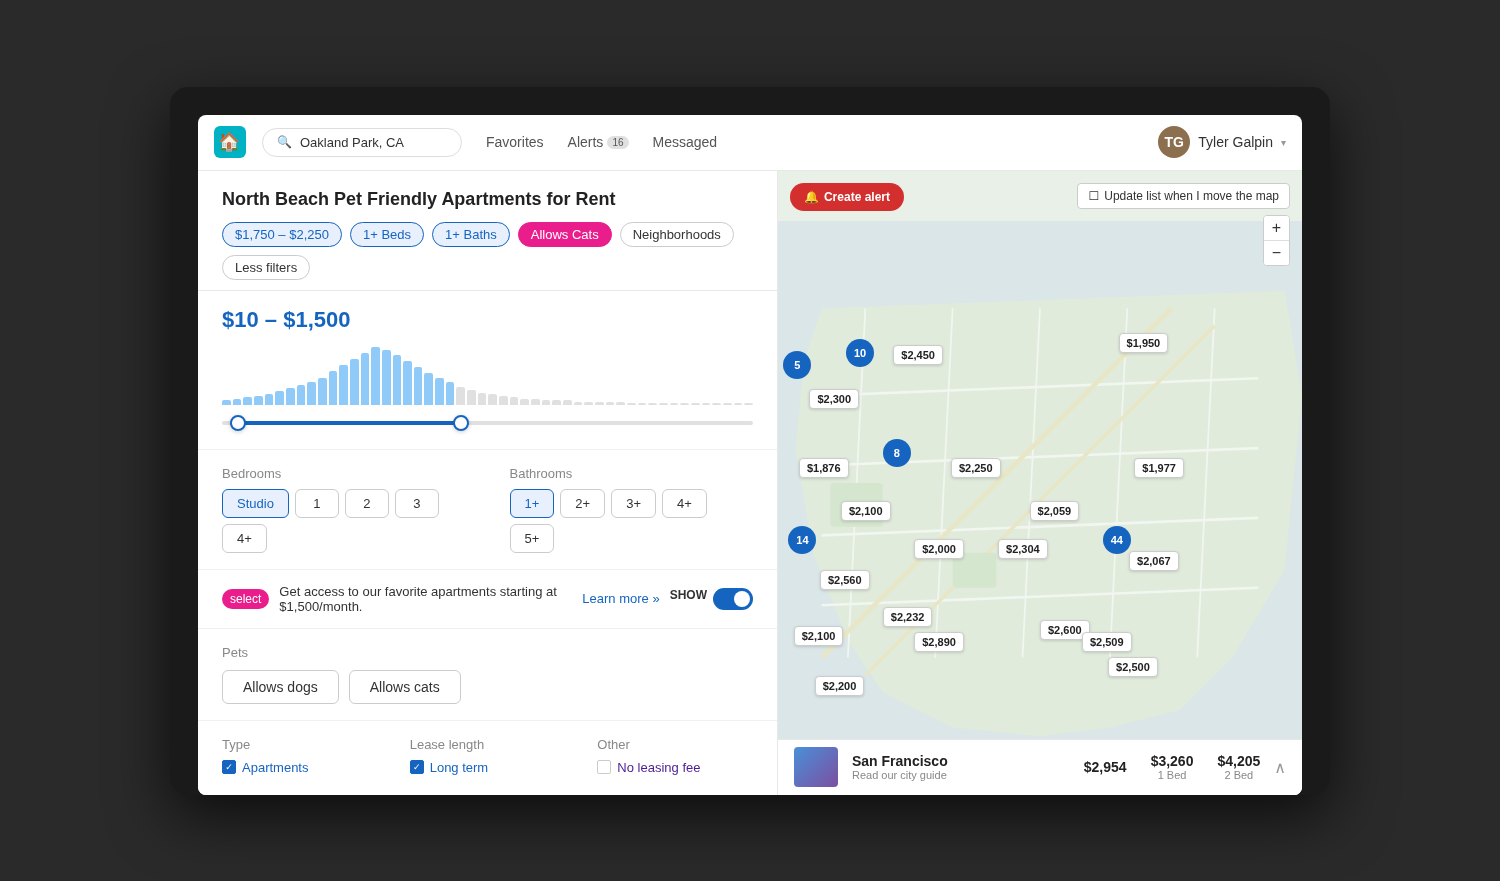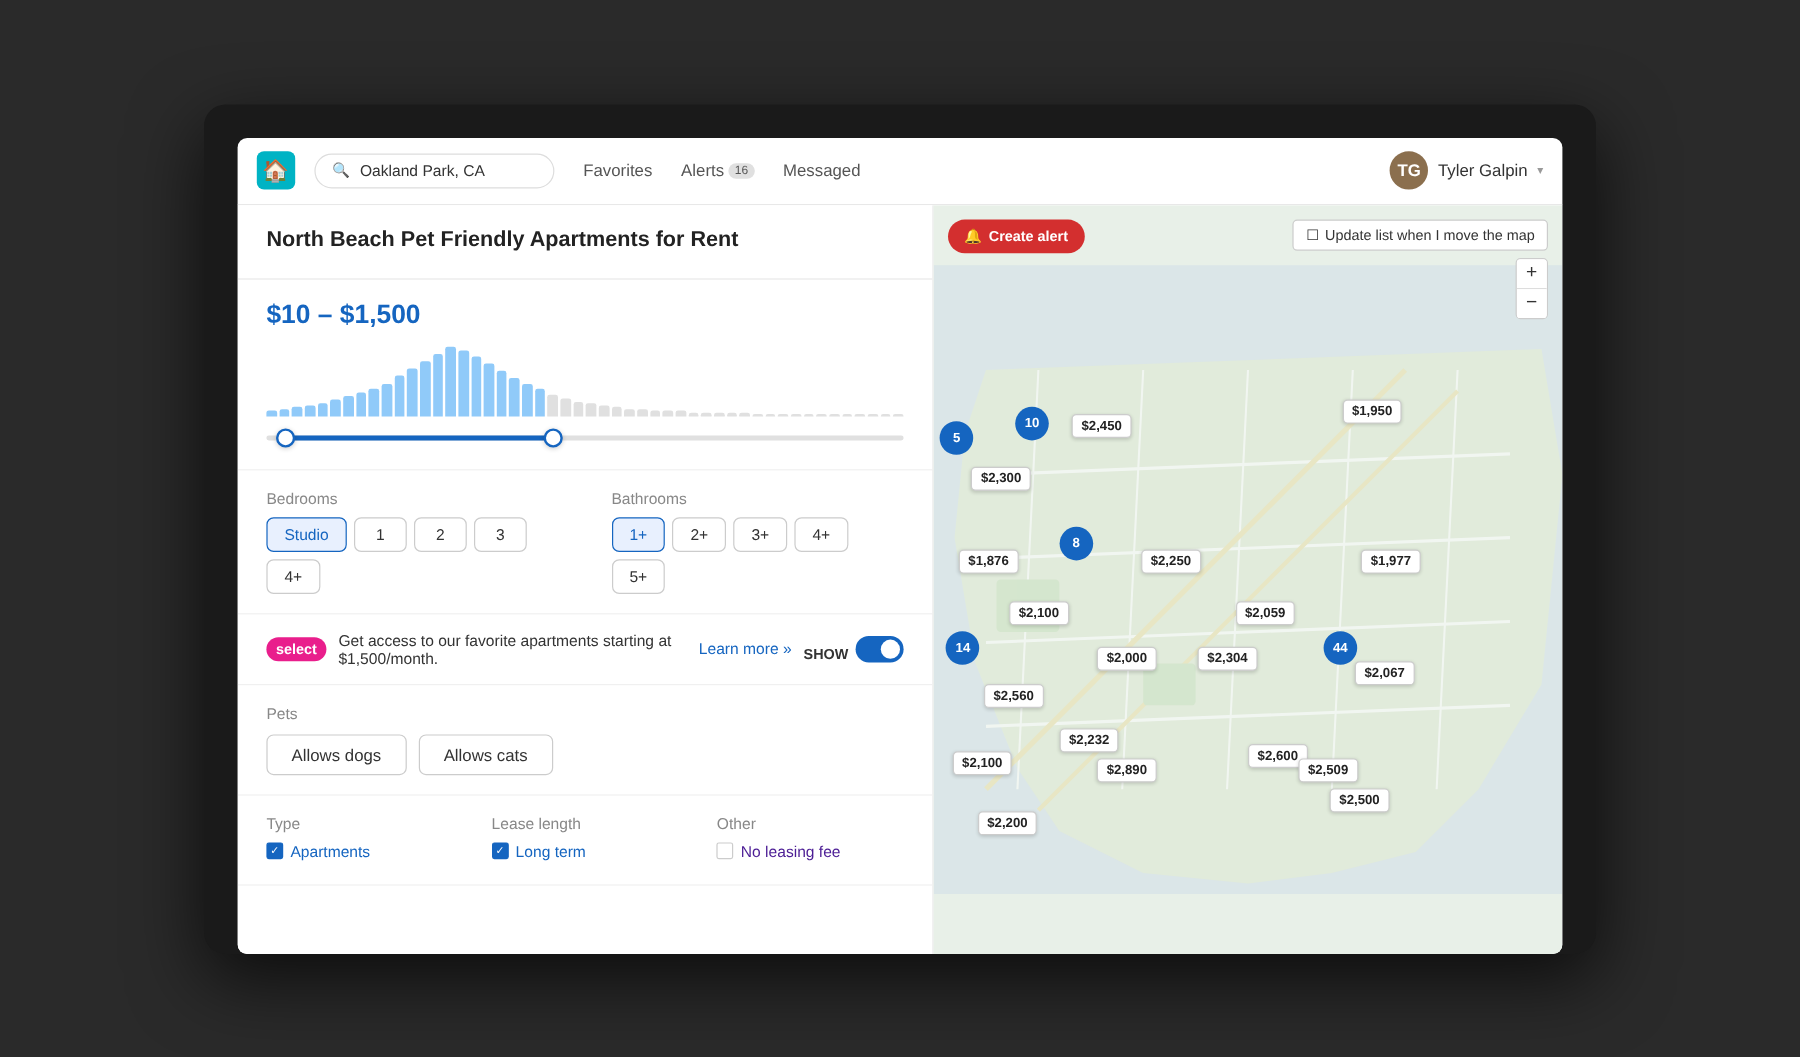--- a/index.html
+++ b/index.html
@@ -283,37 +283,37 @@
       display: flex;
       align-items: center;
       gap: 10px;
       padding: 14px 24px;
       border-bottom: 1px solid #f0f0f0;
     }
     .select-badge {
       background: #e91e8c;
       color: white;
       font-size: 12px;
-      font-weight: 700;
+      font-weight: 400;
       padding: 3px 8px;
       border-radius: 12px;
     }
     .promo-text {
       font-size: 13px;
       color: #333;
       flex: 1;
     }
     .promo-link {
       color: #1565c0;
       text-decoration: none;
       font-size: 13px;
     }
     .toggle-container {
       display: flex;
-      align-items: flex-end;
+      align-items: flex-start;
       gap: 6px;
     }
     .toggle-label {
       font-size: 12px;
       font-weight: 600;
       color: #333;
     }
     .toggle-switch {
       width: 40px;
       height: 22px;
@@ -568,20 +568,28 @@
           <span class="user-name">Tyler Galpin</span>
           <span class="chevron">▾</span>
         </div>
       </div>
 
       <div class="main-content">
 
         <div class="filter-panel">
           <div class="filter-header">
             <div class="filter-title">North Beach Pet Friendly Apartments for Rent</div>
+            <div class="filter-chips">
+              <span class="chip active">$1,750 – $2,250</span>
+              <span class="chip active">1+ Beds</span>
+              <span class="chip active">1+ Baths</span>
+              <span class="chip chip-allows-cats">Allows Cats</span>
+              <span class="chip">Neighborhoods</span>
+              <span class="chip">Less filters</span>
+            </div>
           </div>
 
           <div class="filter-section">
             <div class="price-range">$10 – $1,500</div>
             <div class="histogram" id="histogram-container">
                 <div class="hist-bar active" style="height: 5px;"></div>
                 <div class="hist-bar active" style="height: 6px;"></div>
                 <div class="hist-bar active" style="height: 8px;"></div>
                 <div class="hist-bar active" style="height: 9px;"></div>
                 <div class="hist-bar active" style="height: 11px;"></div>
@@ -771,17 +779,39 @@
           <div class="map-price-pin" style="top:74%;left:58%">$2,509</div>
           <div class="map-price-pin" style="top:78%;left:63%">$2,500</div>
           <div class="map-price-pin" style="top:81%;left:7%">$2,200</div>
 
           <div class="map-circle-pin" style="top:29%;left:1%">5</div>
           <div class="map-circle-pin" style="top:27%;left:13%">10</div>
           <div class="map-circle-pin" style="top:43%;left:20%">8</div>
           <div class="map-circle-pin" style="top:57%;left:2%">14</div>
           <div class="map-circle-pin" style="top:57%;left:62%">44</div>
 
+          <div class="sf-guide-bar">
+            <div class="sf-thumb"></div>
+            <div class="sf-info">
+              <div class="sf-city">San Francisco</div>
+              <div class="sf-guide">Read our city guide</div>
+            </div>
+            <div class="sf-prices">
+              <div class="sf-price-group">
+                <div class="sf-price-value">$2,954</div>
+                <div class="sf-price-label"></div>
+              </div>
+              <div class="sf-price-group">
+                <div class="sf-price-value">$3,260</div>
+                <div class="sf-price-label">1 Bed</div>
+              </div>
+              <div class="sf-price-group">
+                <div class="sf-price-value">$4,205</div>
+                <div class="sf-price-label">2 Bed</div>
+              </div>
+            </div>
+            <span class="sf-chevron">∧</span>
+          </div>
         </div>
       </div>
     </div>
   </div>
 </div>
 
 </body></html>

